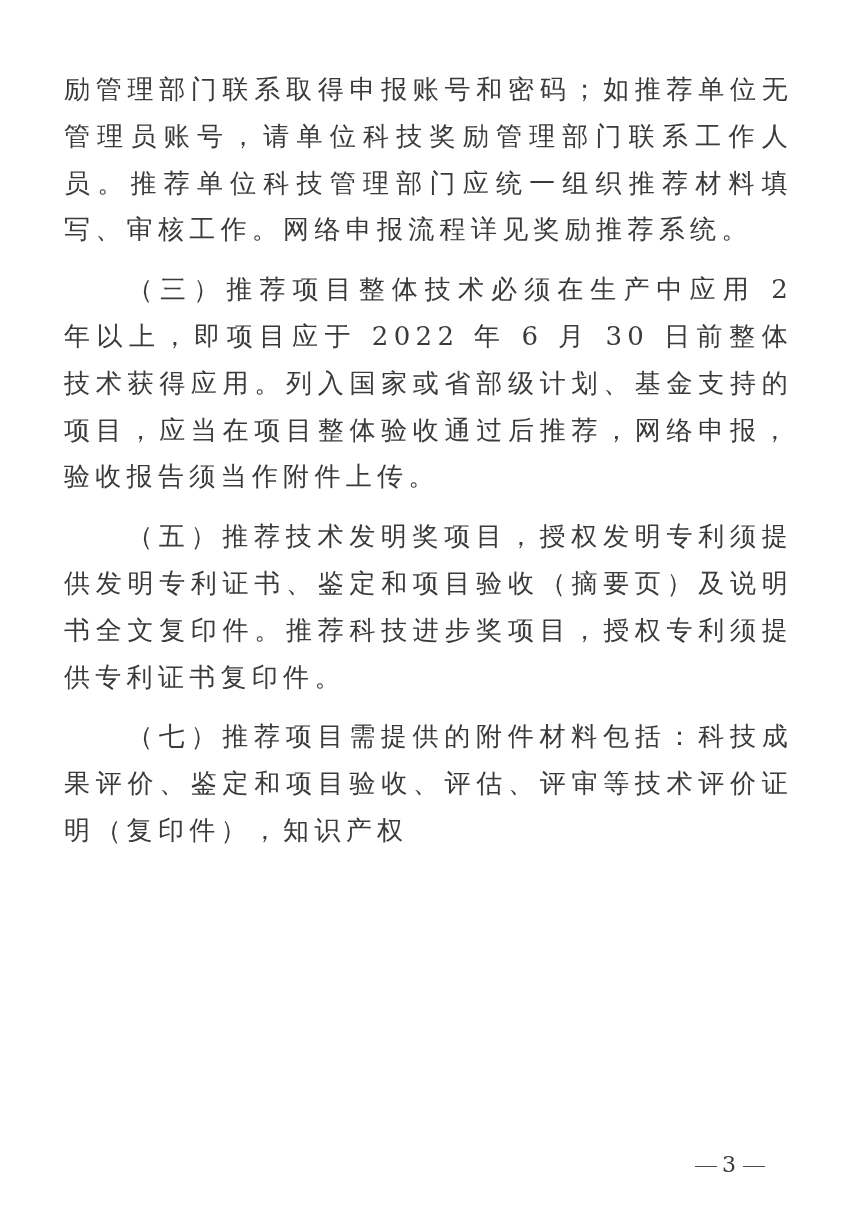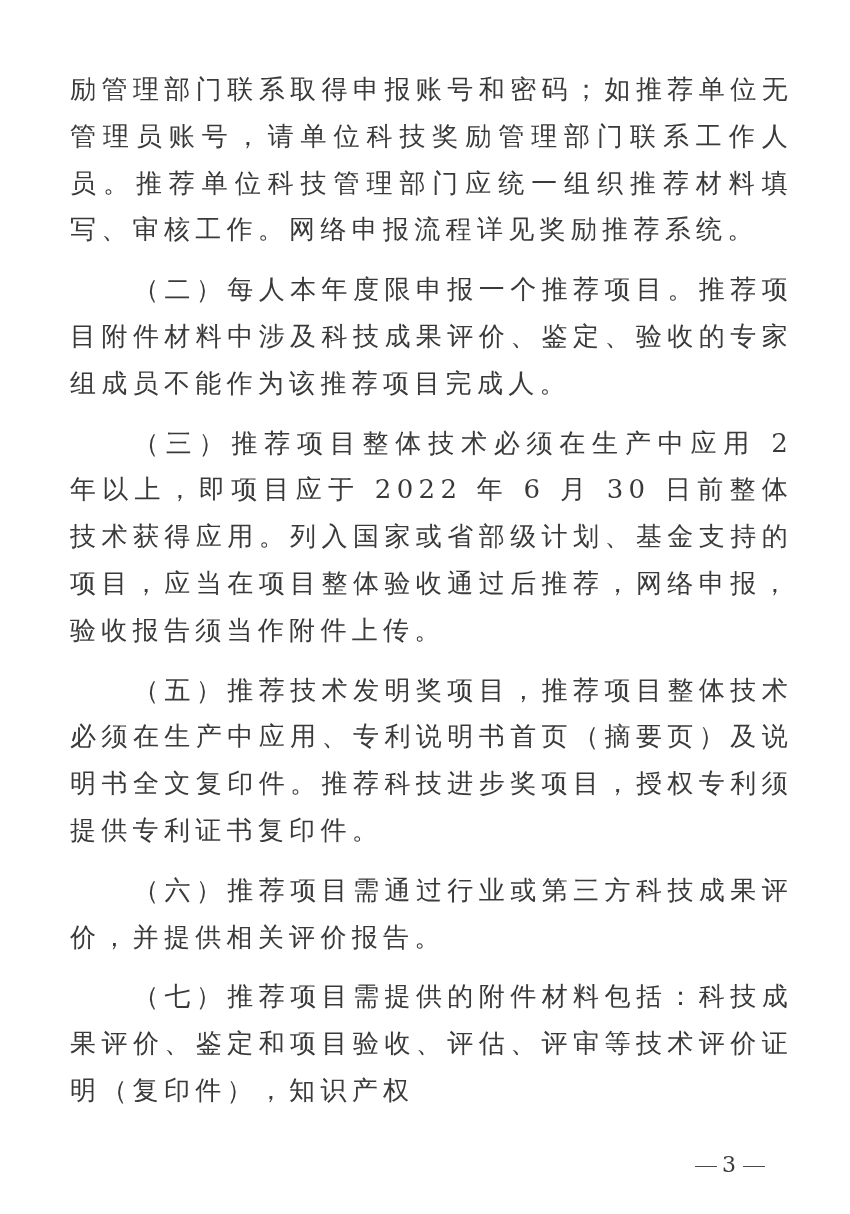--- a/index.html
+++ b/index.html
@@ -18,21 +18,21 @@
   .page {
     position: absolute;
     left: 57px;
     top: 66px;
     width: 736px;
   }
   .para {
     font-size: 26px;
     line-height: 46.8px;
     letter-spacing: 5.3px;
-    margin: 0 0 13px 13px;
+    margin: 0 0 13px 7px;
     text-align: justify;
     text-align-last: left;
     font-weight: 300;
   }
   .para.indent {
     text-indent: 63px;
   }
   .footer {
     position: absolute;
     top: 1152px;
@@ -49,22 +49,20 @@
     background: #4a4a4a;
     vertical-align: middle;
     margin: 0 5px;
   }
 </style>
 </head>
 <body>
 
 <div class="page">
   <p class="para">励管理部门联系取得申报账号和密码；如推荐单位无管理员账号，请单位科技奖励管理部门联系工作人员。推荐单位科技管理部门应统一组织推荐材料填写、审核工作。网络申报流程详见奖励推荐系统。</p>
-  <p class="para indent">（二）每人本年度限申报一个推荐项目。推荐项目附件材料中涉及科技成果评价、鉴定、验收的专家组成员不能作为该推荐项目完成人。</p>
   <p class="para indent">（三）推荐项目整体技术必须在生产中应用 2 年以上，即项目应于 2022 年 6 月 30 日前整体技术获得应用。列入国家或省部级计划、基金支持的项目，应当在项目整体验收通过后推荐，网络申报，验收报告须当作附件上传。</p>
-  <p class="para indent">（五）推荐技术发明奖项目，推荐项目整体技术必须在生产中应用、专利说明书首页（摘要页）及说明书全文复印件。推荐科技进步奖项目，授权专利须提供专利证书复印件。</p>
-  <p class="para indent">（六）推荐项目需通过行业或第三方科技成果评价，并提供相关评价报告。</p>
+  <p class="para indent">（五）推荐技术发明奖项目，授权发明专利须提供发明专利证书、鉴定和项目验收（摘要页）及说明书全文复印件。推荐科技进步奖项目，授权专利须提供专利证书复印件。</p>
   <p class="para indent">（七）推荐项目需提供的附件材料包括：科技成果评价、鉴定和项目验收、评估、评审等技术评价证明（复印件），知识产权</p>
 </div>
 
 <div class="footer">
   <span class="dash"></span><span>3</span><span class="dash"></span>
 </div>
 
 </body></html>

